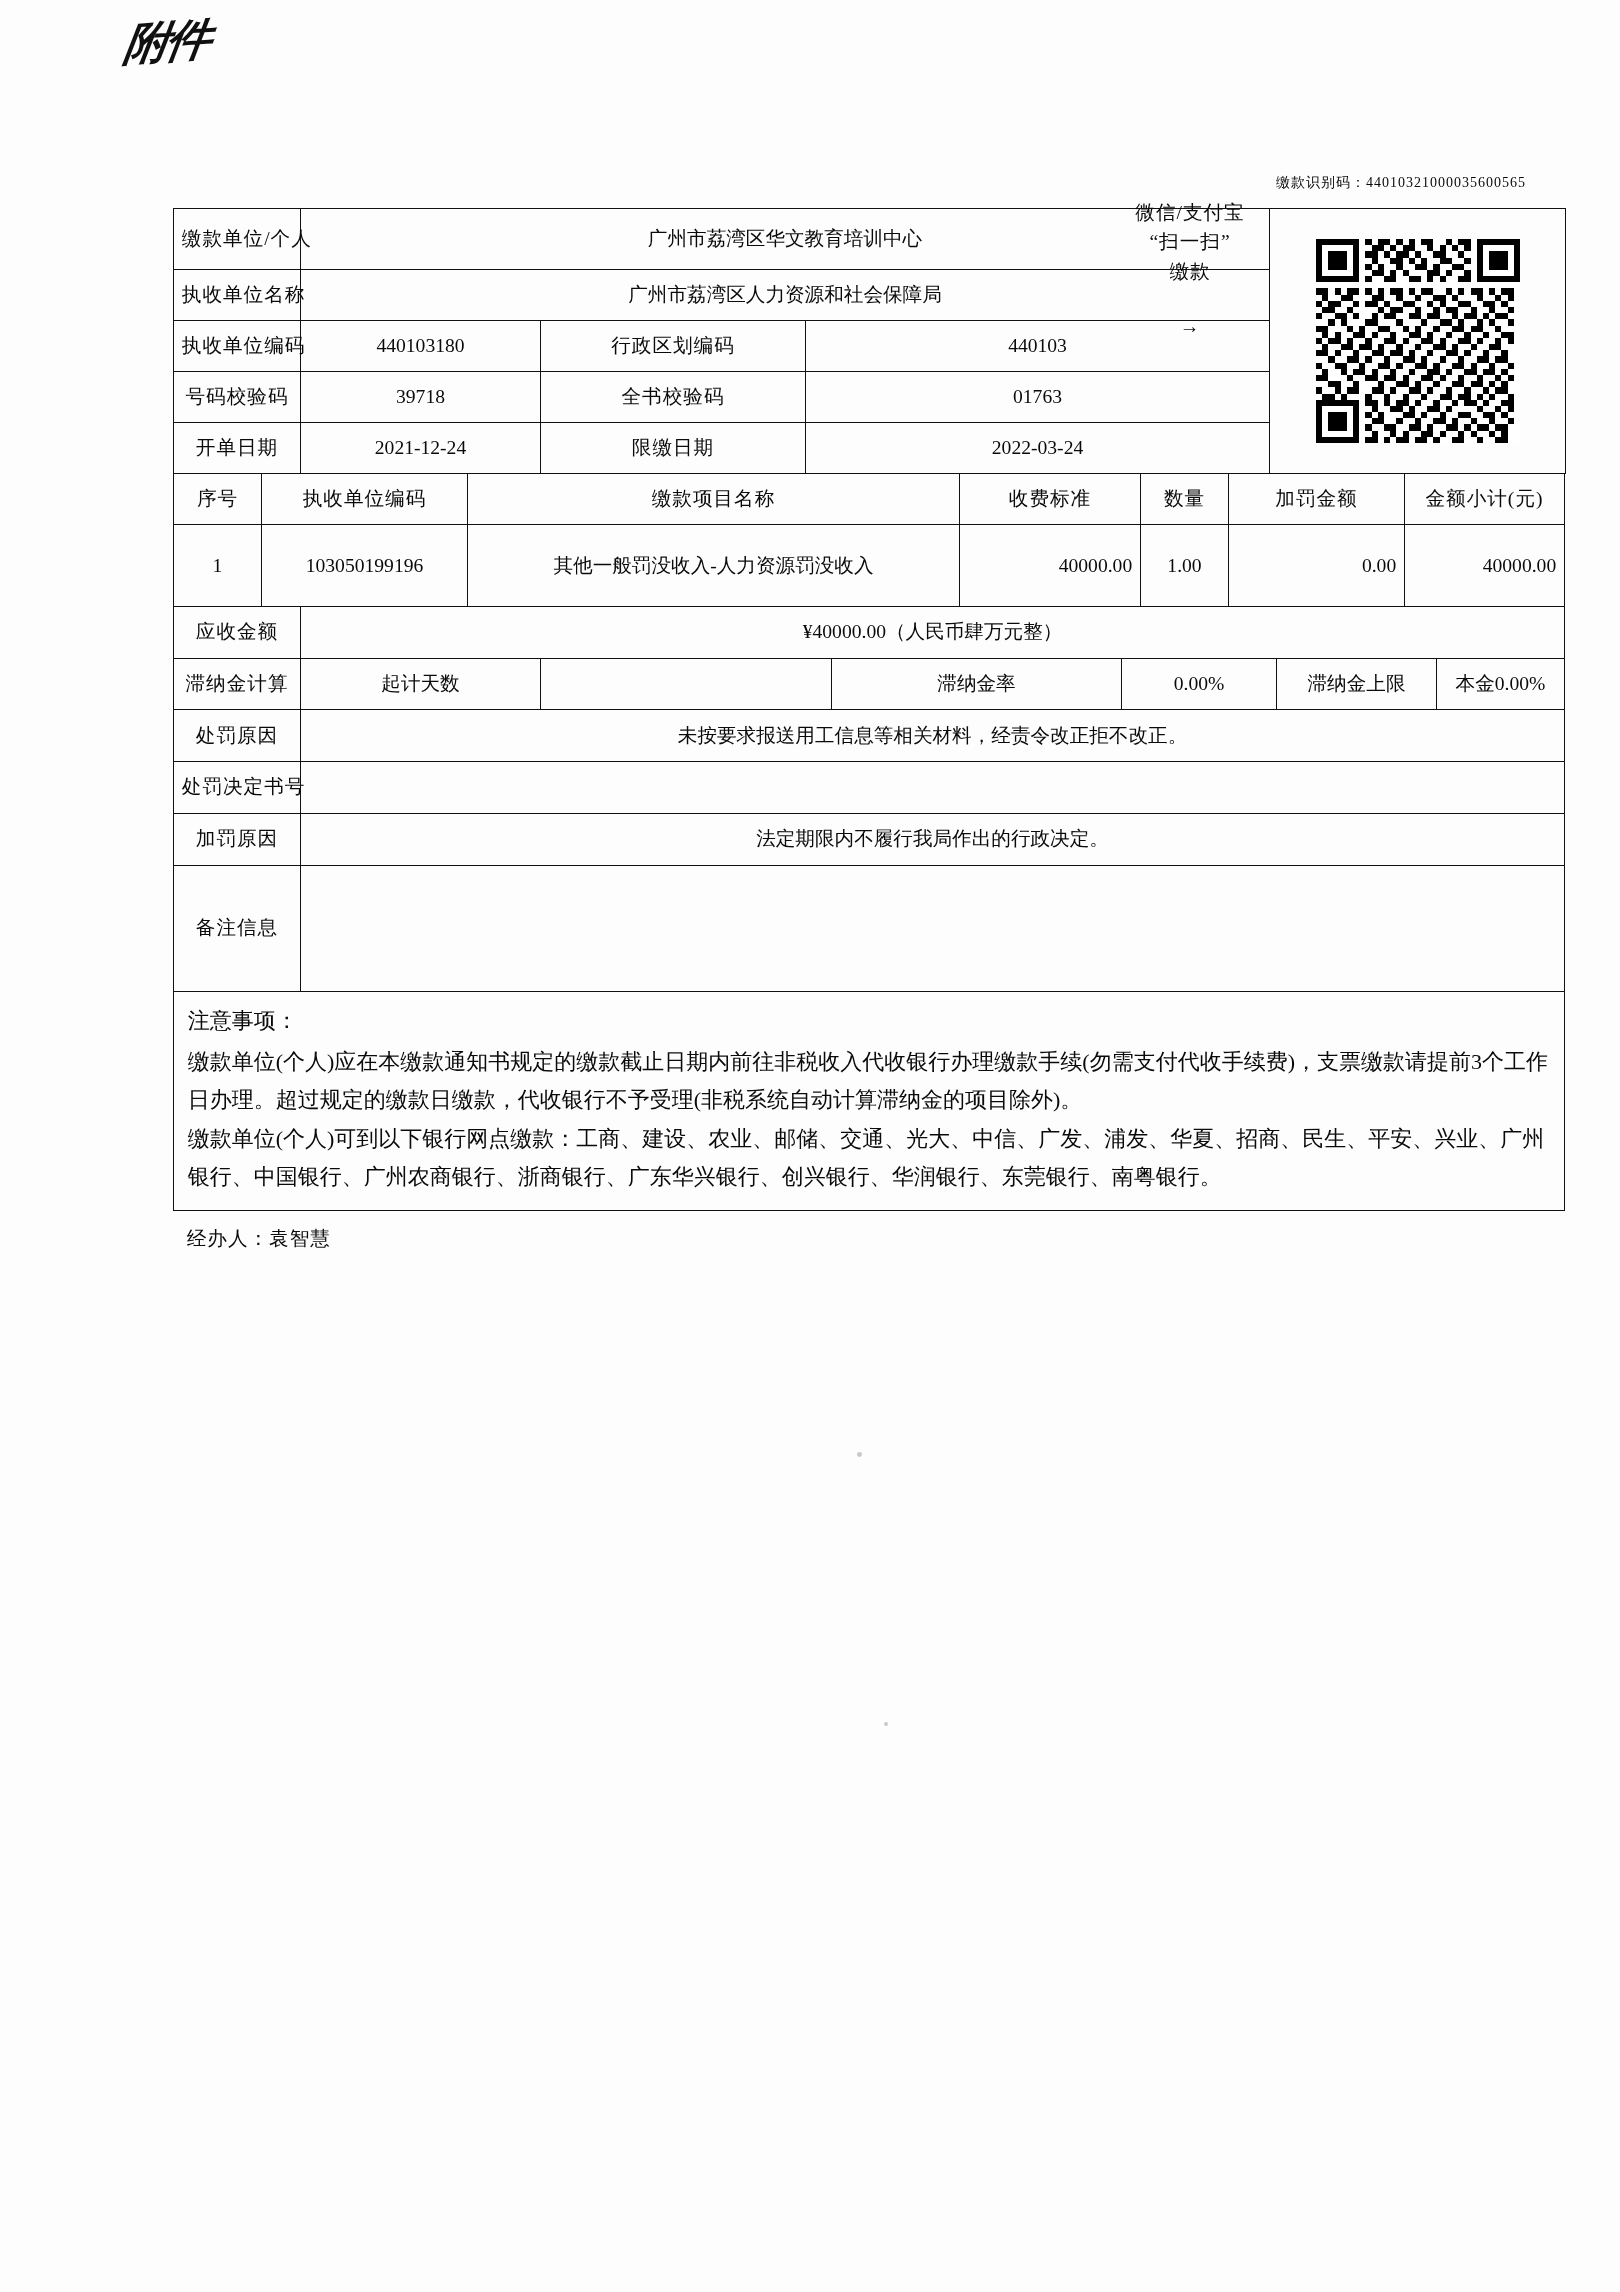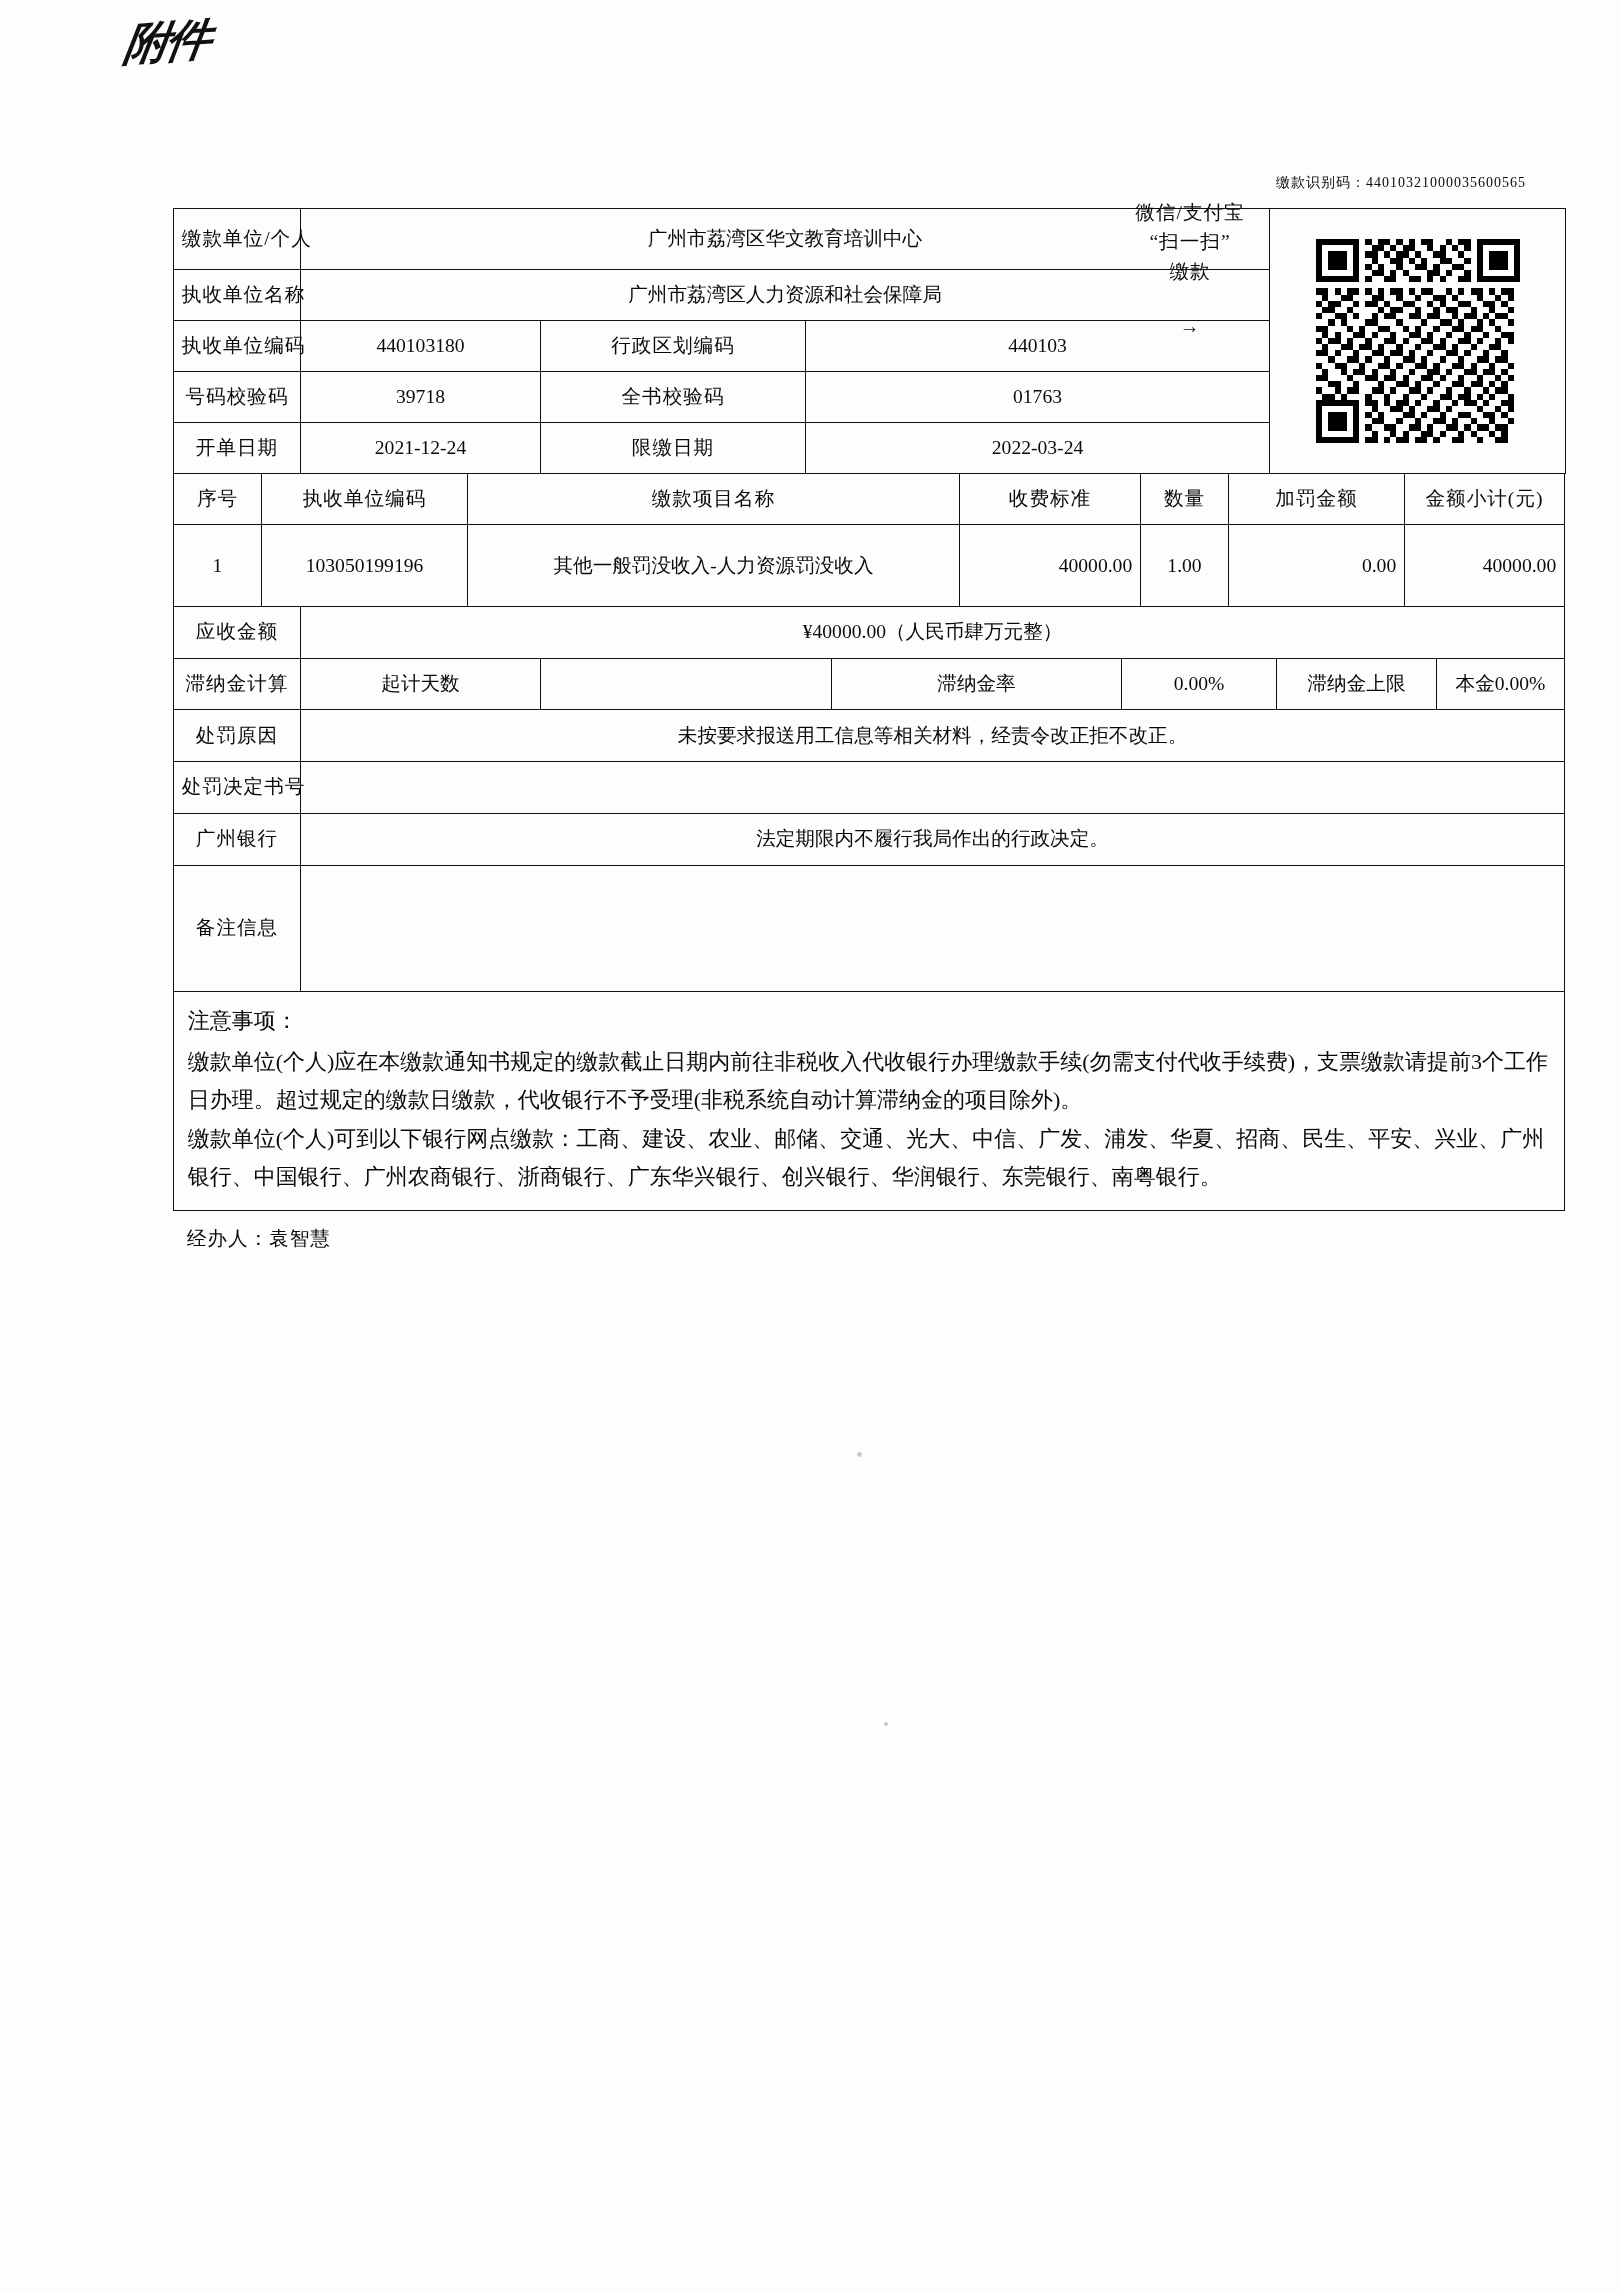--- a/index.html
+++ b/index.html
@@ -585,21 +585,21 @@
       </tr>
       <tr class="reason-row">
         <td class="lbl">处罚原因</td>
         <td class="val" colspan="6">未按要求报送用工信息等相关材料，经责令改正拒不改正。</td>
       </tr>
       <tr class="reason-row">
         <td class="lbl">处罚决定书号</td>
         <td class="val" colspan="6"></td>
       </tr>
       <tr class="reason-row">
-        <td class="lbl">广州银行</td>
+        <td class="lbl">加罚原因</td>
         <td class="val" colspan="6">法定期限内不履行我局作出的行政决定。</td>
       </tr>
       <tr class="remark-row">
         <td class="lbl">备注信息</td>
         <td class="val" colspan="6"></td>
       </tr>
     </tbody>
       </table>
 
     <div class="notes">

